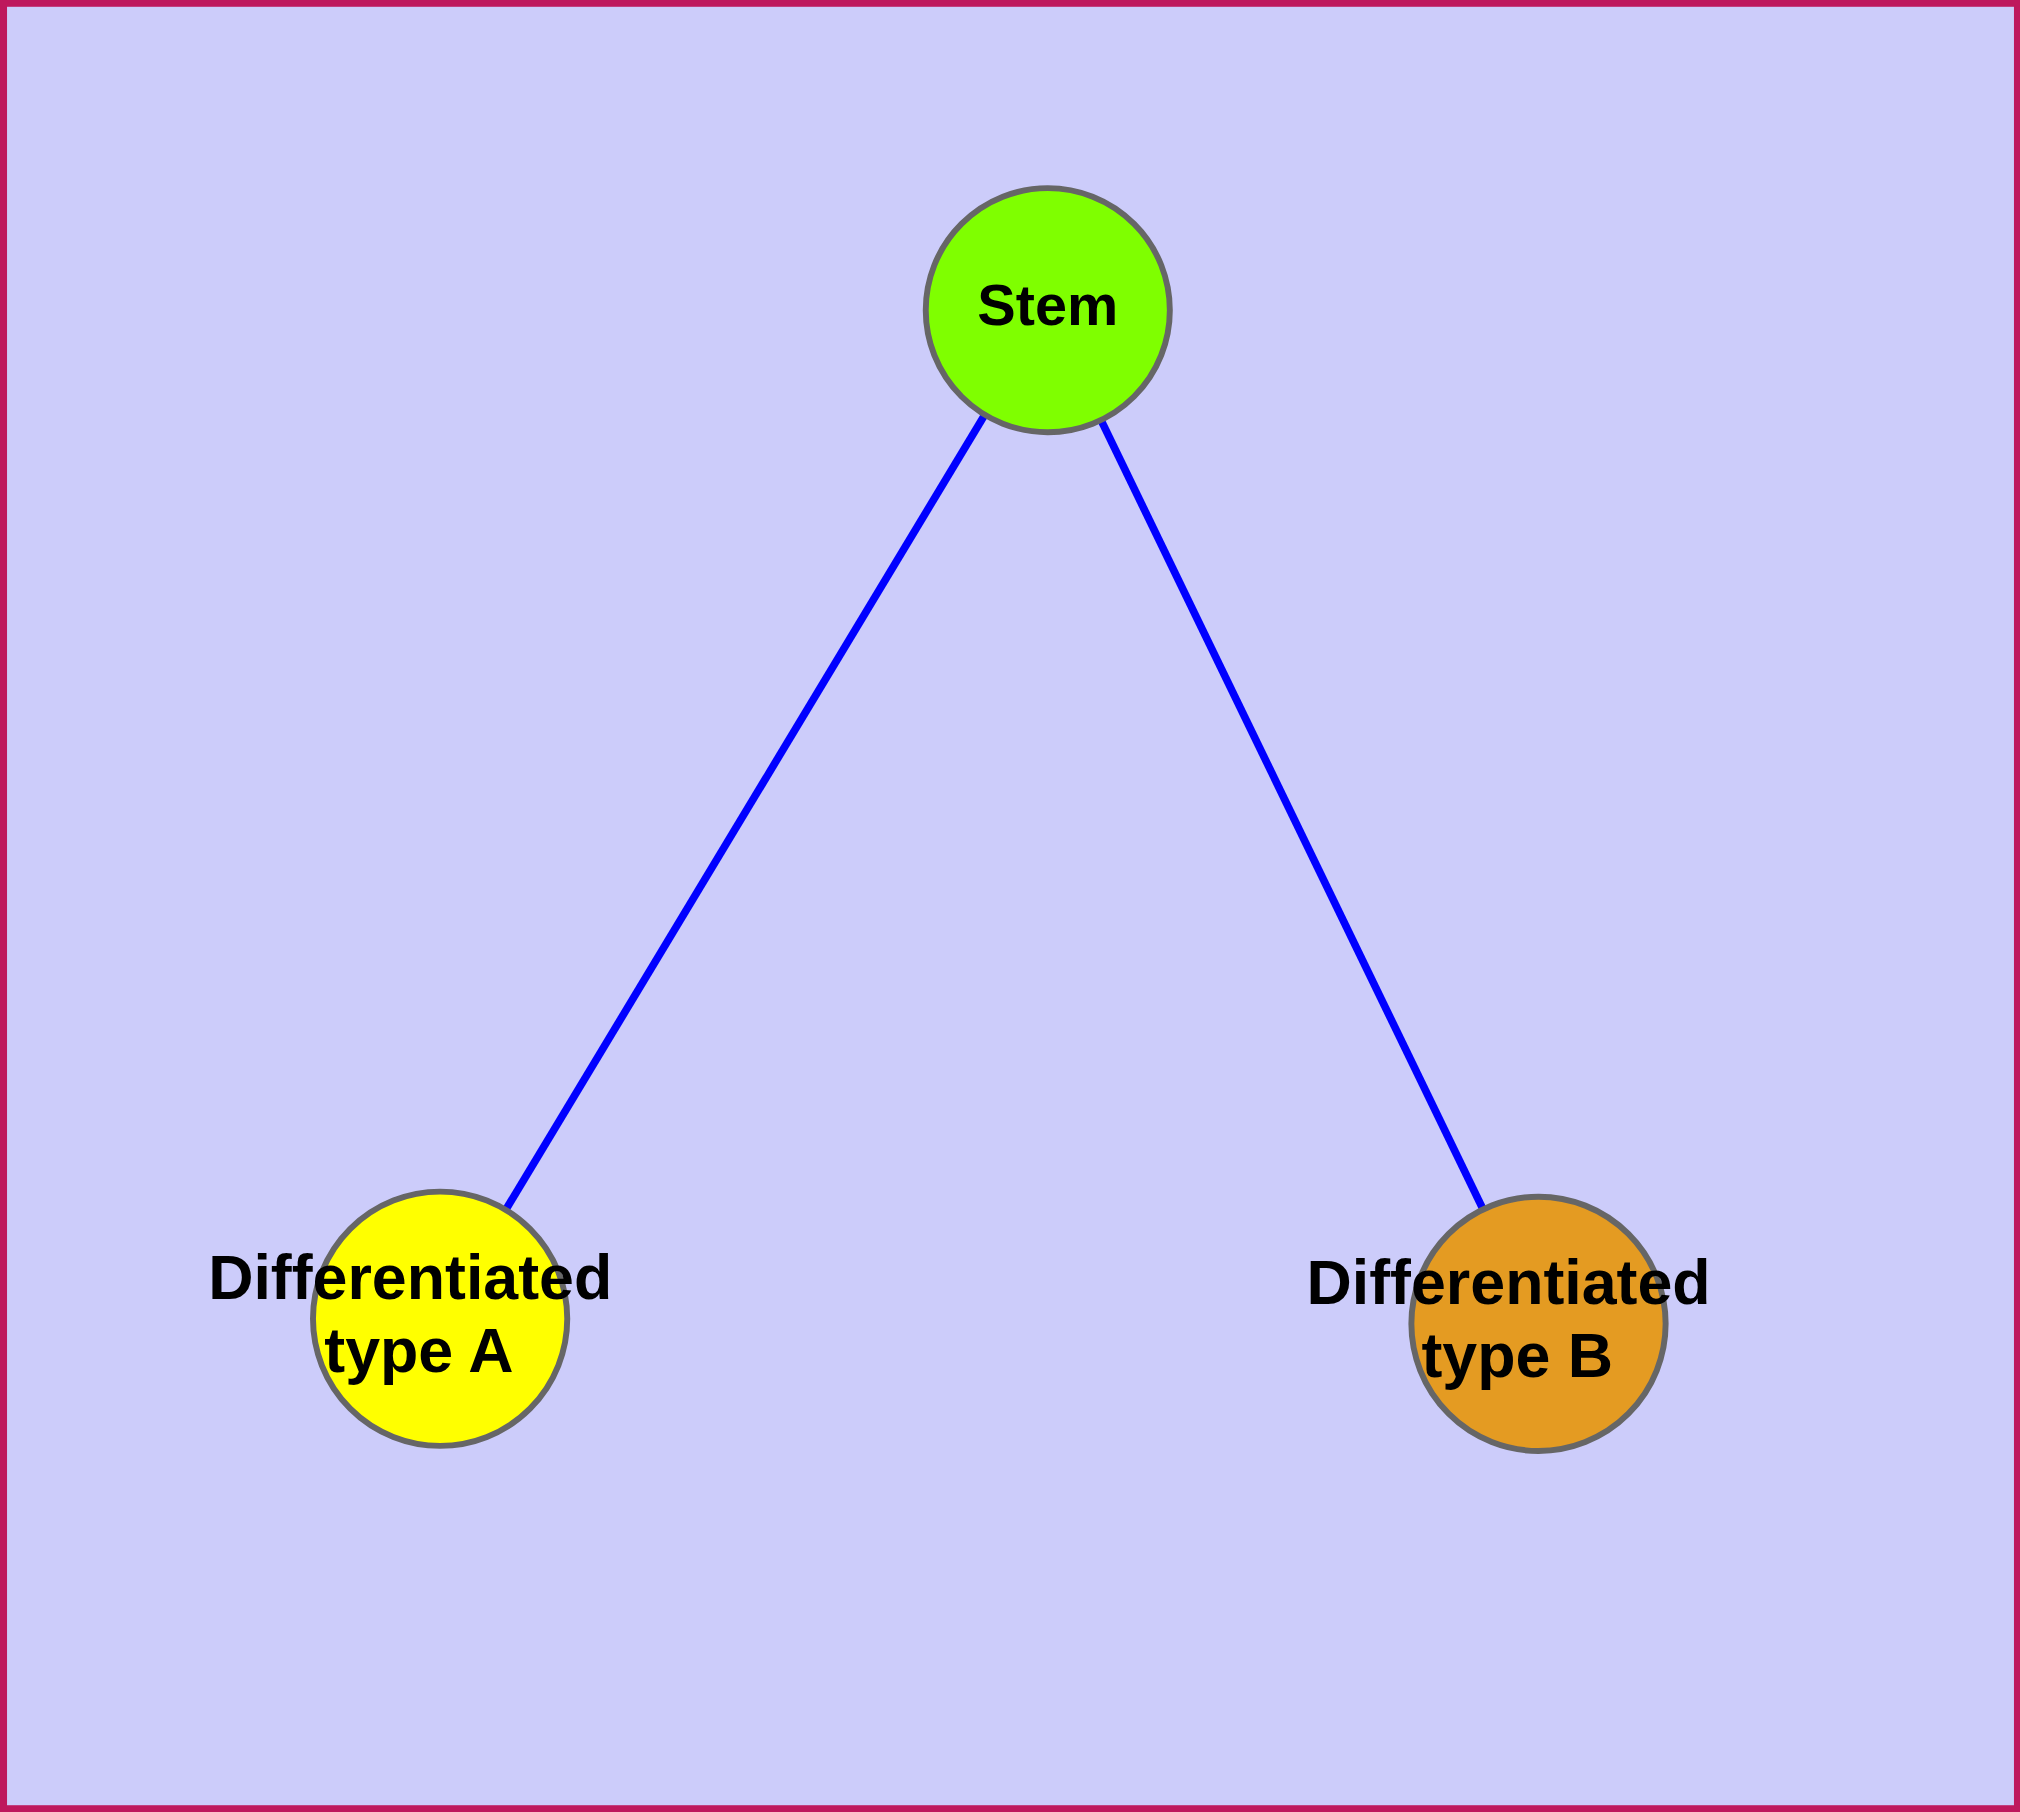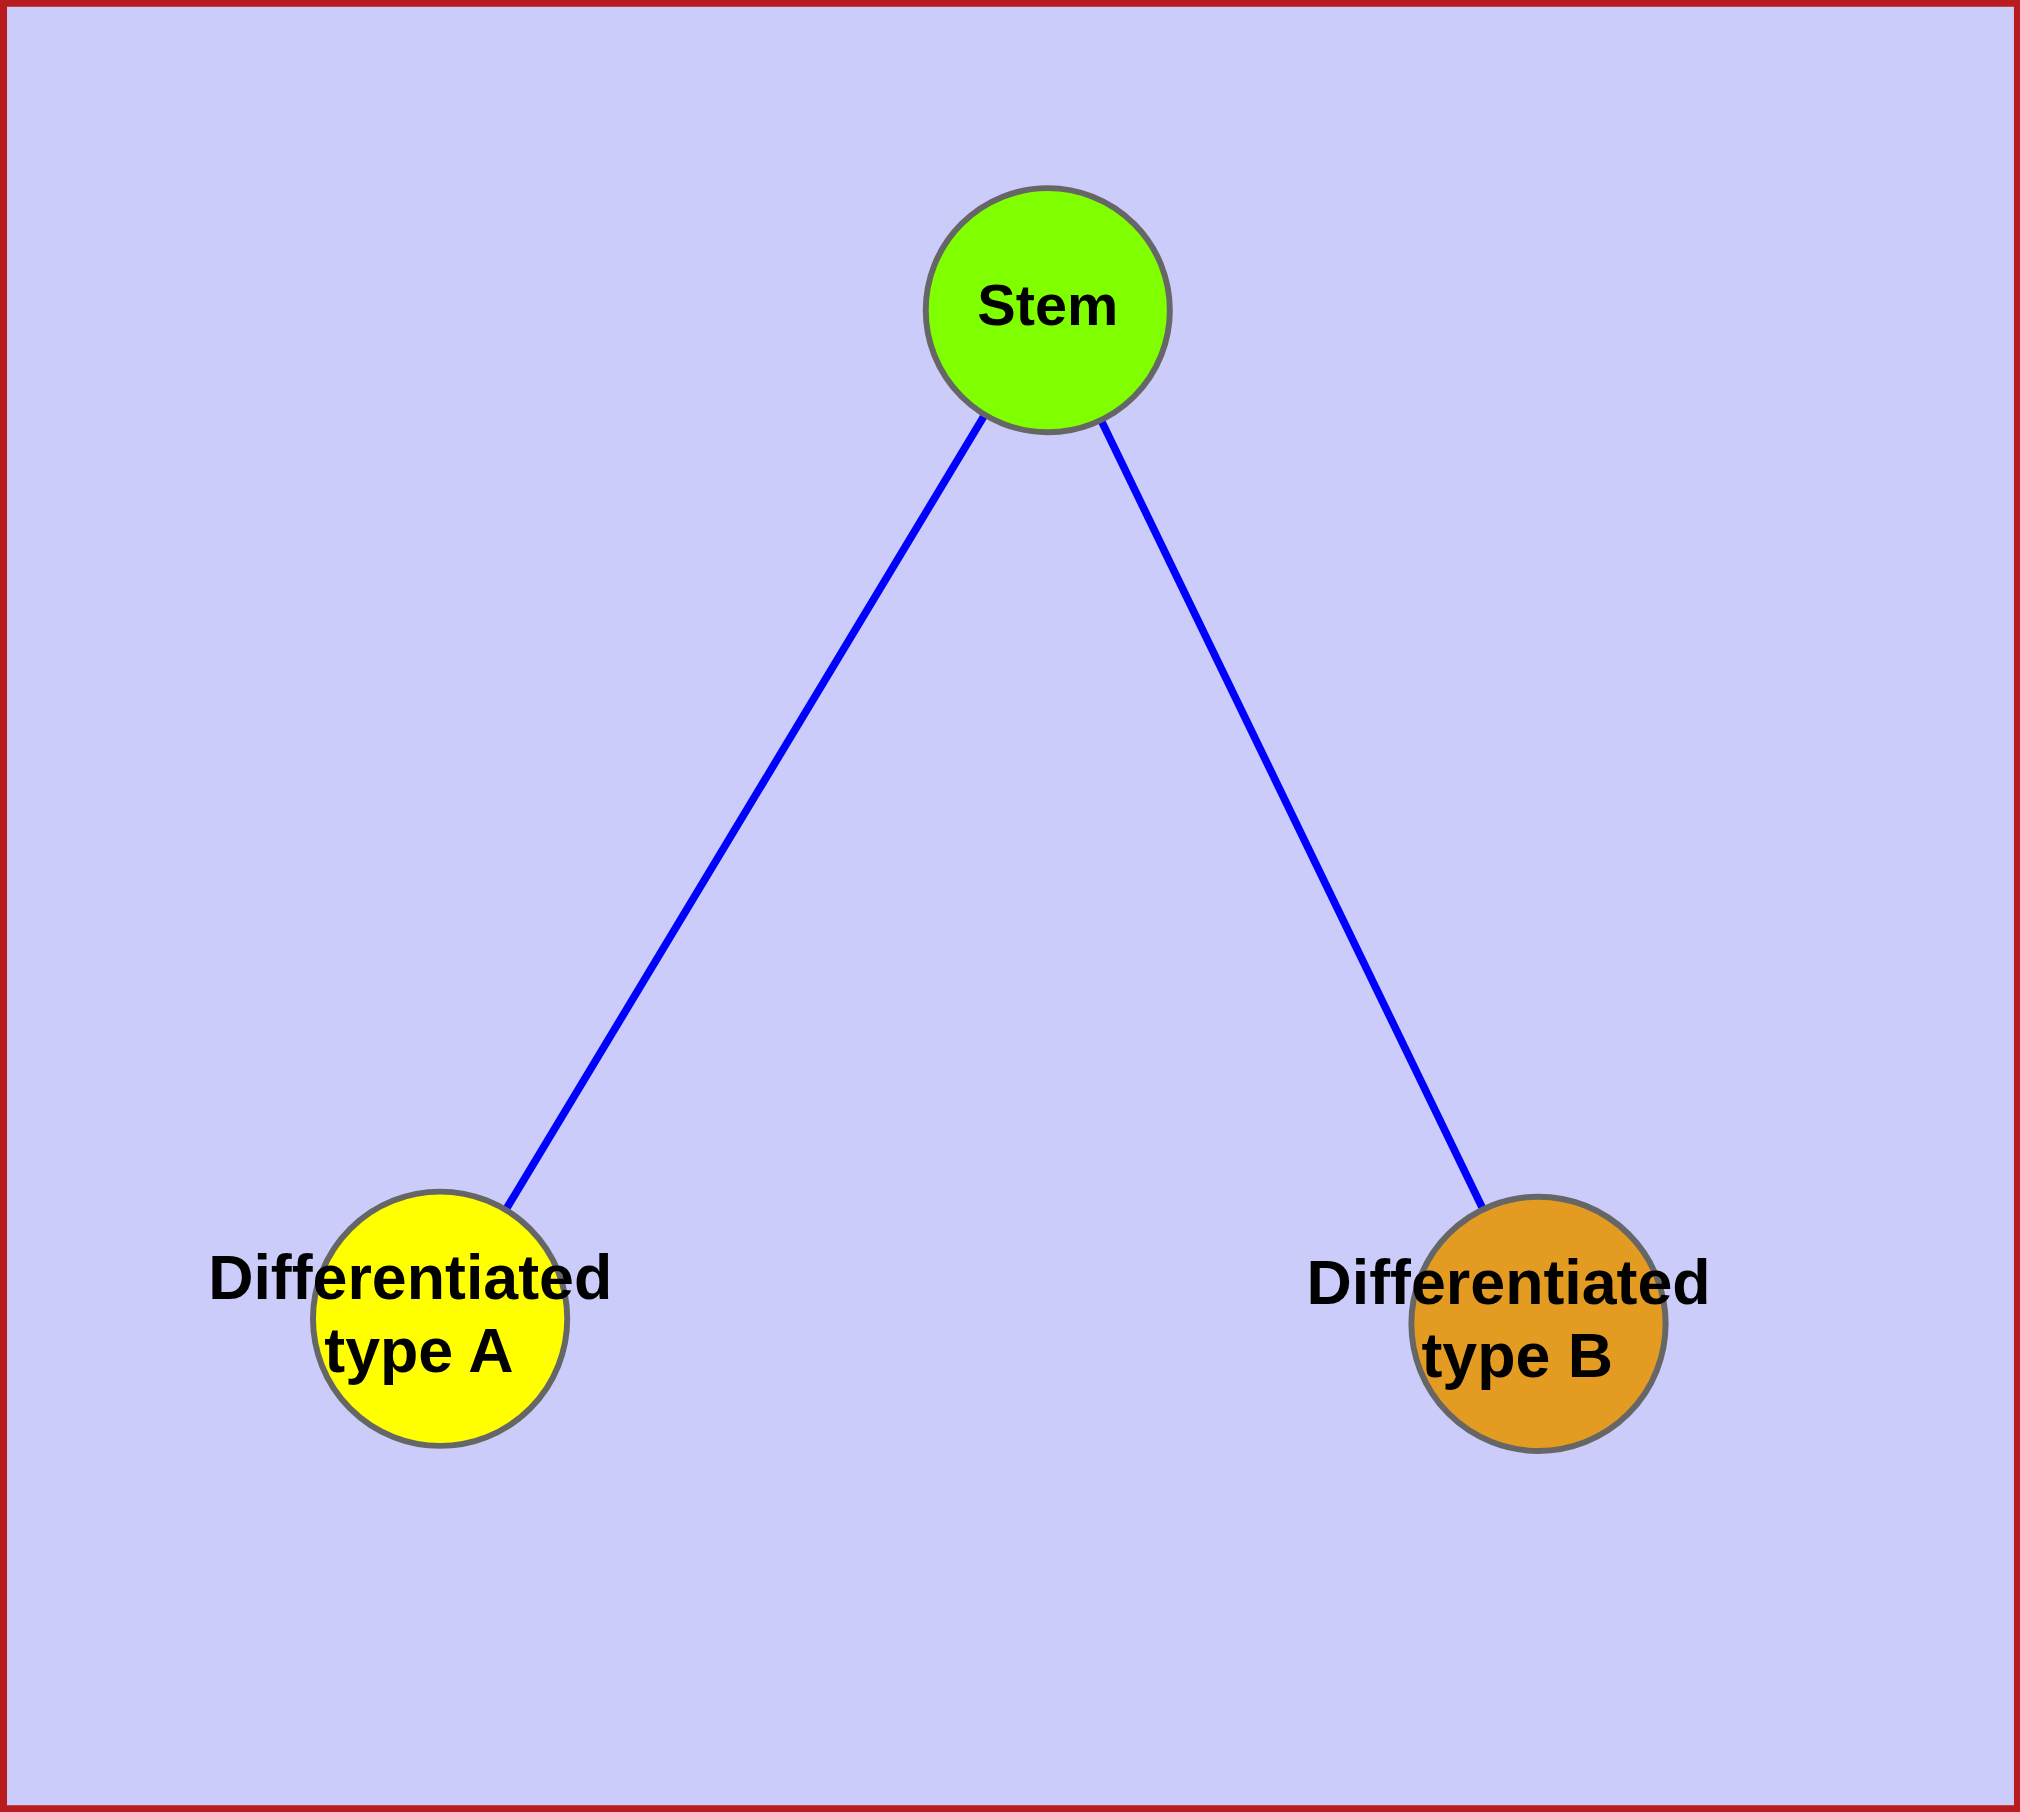--- a/index.html
+++ b/index.html
@@ -38,21 +38,21 @@
     stroke: #666666;
   }
   .edge-line-shape {
     stroke: #0000ff;
     stroke-linecap: butt;
   }
 </style>
 </head>
 <body style="background: rgb(255, 255, 255);">
 
-<div id="graph-canvas" style="background: #b91c1c;">
+<div id="graph-canvas" style="background: #be185d;">
   <svg id="graph-svg" viewBox="0 0 2384 2138" xmlns="http://www.w3.org/2000/svg">
 
     <rect x="8" y="8" width="2368" height="2122" fill="#ccccfa"></rect>
 
     <g>
       <line class="edge-line-shape" x1="1236" y1="366" x2="519" y2="1556" stroke="#0000ff" stroke-width="9"></line>
       <line class="edge-line-shape" x1="1236" y1="366" x2="1815" y2="1562" stroke="#0000ff" stroke-width="9"></line>
     </g>
 
     <g>

